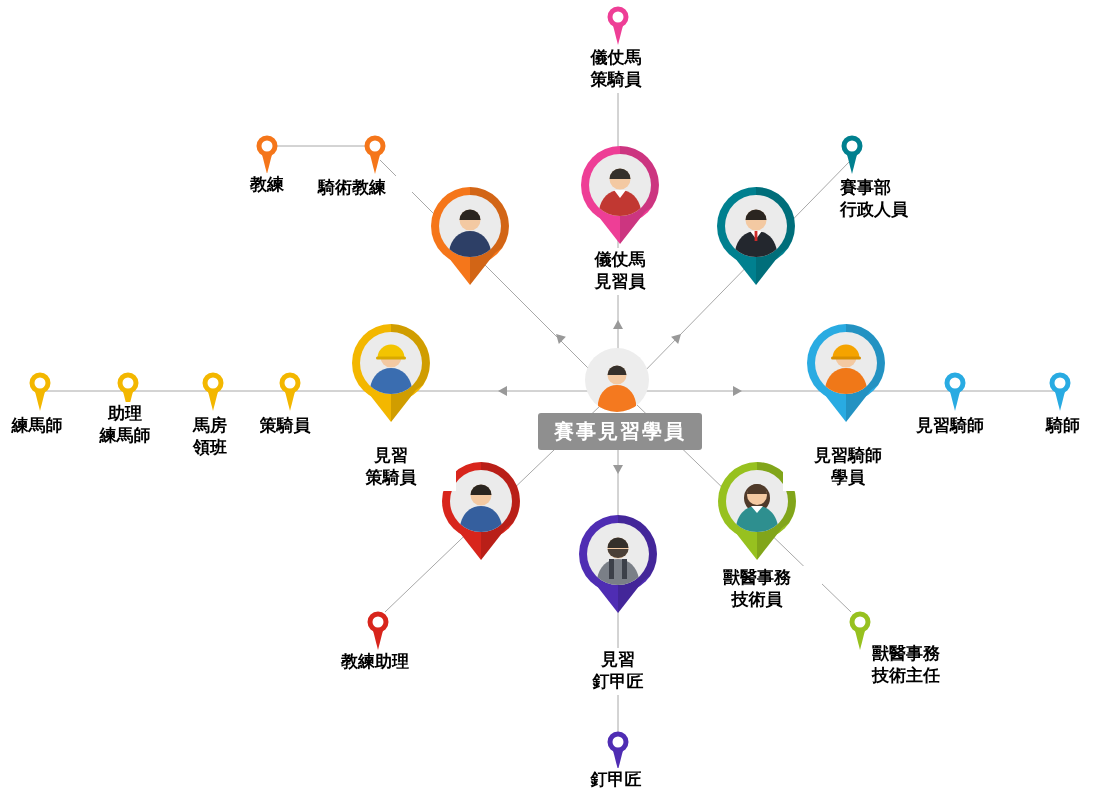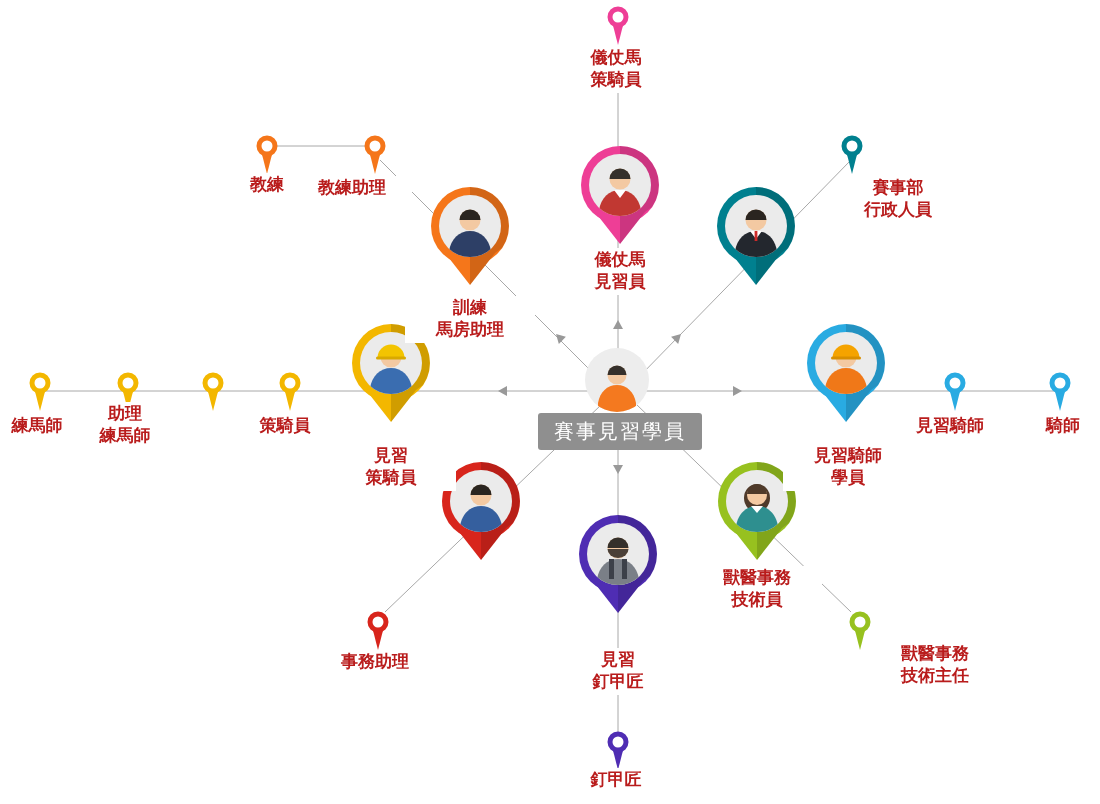--- a/index.html
+++ b/index.html
@@ -1,25 +1,25 @@
 <!DOCTYPE html>
 <html><head>
 <meta charset="utf-8">
 <style>
   html,body{margin:0;padding:0;background:#fff}
   .stage{position:relative;width:1100px;height:804px;background:#ffffff;overflow:hidden;
          font-family:"Liberation Sans","DejaVu Sans",sans-serif}
   .lines{position:absolute;left:0;top:0;pointer-events:none}
   .pin{position:absolute}
-  .lbl{position:absolute;font-size:17px;font-weight:600;color:#b91c1c;line-height:1.32;
+  .lbl{position:absolute;font-size:17px;font-weight:600;color:#000000;line-height:1.32;
        text-align:center;white-space:pre-line;background:#fff;padding:1px 2px;box-sizing:border-box}
-  .lbl.left{text-align:center}
+  .lbl.left{text-align:left}
   .center-avatar{position:absolute;left:585px;top:348px}
   .center-label{position:absolute;left:538px;top:413px;width:164px;height:37px;background:#8f8f8f;
-       border-radius:3px;color:#fff;font-size:20px;font-weight:400;text-align:center;line-height:37px;
+       border-radius:3px;color:#fff;font-size:20px;font-weight:700;text-align:center;line-height:37px;
        letter-spacing:2px}
 </style>
 </head>
 <body>
 
 <div class="stage">
 
   <svg class="lines" width="1100" height="804">
     <g stroke="#a8a8a8" stroke-width="1">
       <line x1="618" y1="46" x2="618" y2="352"></line>
@@ -297,41 +297,41 @@
   </div>
   <div class="pin" style="left:845px;top:610px;color:#97c11f">
     <svg width="30" height="42" viewBox="0 0 30 42">
         <polygon points="15,40 9.5,18.5 20.5,18.5" fill="currentColor"></polygon>
         <circle cx="15" cy="12" r="8" fill="#fff" stroke="currentColor" stroke-width="5"></circle>
       </svg>
   </div>
 
   <div class="lbl" style="left:555px;top:248px;width:130px">儀仗馬
 見習員</div>
-  <div class="lbl" style="left:405px;top:296px;width:130px">訓練
-馬房助理</div>
   <div class="lbl" style="left:326px;top:444px;width:130px">見習
 策騎員</div>
   <div class="lbl" style="left:783px;top:444px;width:130px">見習騎師
 學員</div>
   <div class="lbl" style="left:553px;top:648px;width:130px">見習
 釘甲匠</div>
   <div class="lbl" style="left:692px;top:566px;width:130px">獸醫事務
 技術員</div>
 
   <div class="lbl" style="left:551px;top:46px;width:130px">儀仗馬
 策騎員</div>
-  <div class="lbl" style="left:292px;top:176px;width:120px">教練助理</div>
+  <div class="lbl" style="left:292px;top:176px;width:120px">騎術教練</div>
   <div class="lbl" style="left:217px;top:173px;width:100px">教練</div>
   <div class="lbl left" style="left:838px;top:176px;width:120px">賽事部
 行政人員</div>
   <div class="lbl" style="left:235px;top:414px;width:100px">策騎員</div>
+  <div class="lbl" style="left:160px;top:414px;width:100px">馬房
+領班</div>
   <div class="lbl" style="left:75px;top:402px;width:100px">助理
 練馬師</div>
   <div class="lbl" style="left:2px;top:414px;width:70px">練馬師</div>
   <div class="lbl" style="left:900px;top:414px;width:100px">見習騎師</div>
   <div class="lbl" style="left:1027px;top:414px;width:72px">騎師</div>
-  <div class="lbl" style="left:325px;top:650px;width:100px">事務助理</div>
+  <div class="lbl" style="left:325px;top:650px;width:100px">教練助理</div>
   <div class="lbl" style="left:566px;top:768px;width:100px">釘甲匠</div>
   <div class="lbl left" style="left:870px;top:642px;width:130px">獸醫事務
 技術主任</div>
 
 </div>
 
 </body></html>

